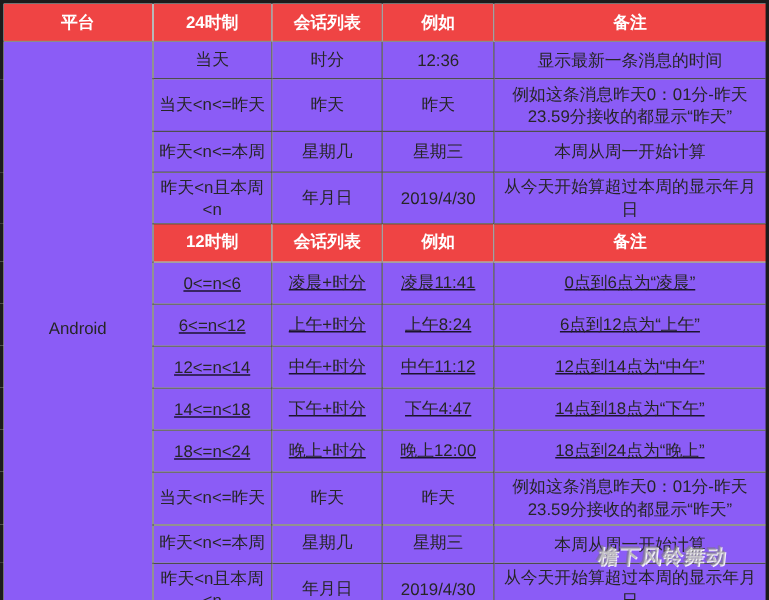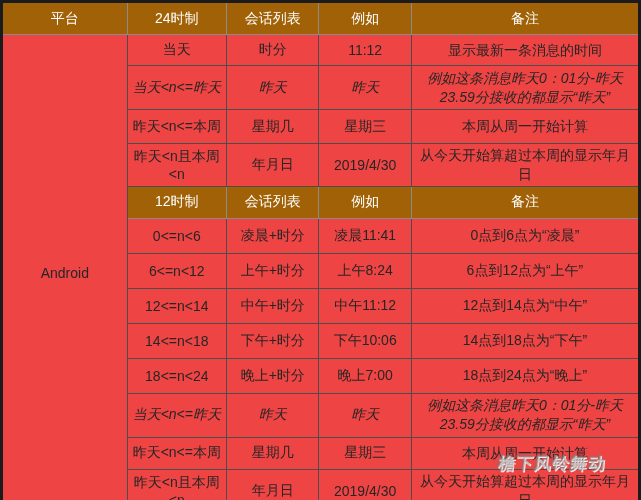--- a/index.html
+++ b/index.html
@@ -19,34 +19,34 @@
     border-collapse: collapse;
     table-layout: fixed;
     border: 3px solid #1b1b1b;
   }
   table.spec td, table.spec th {
     border: 1px solid #4d4d4d;
     font-size: 14px;
     color: #262626;
     text-align: center;
     vertical-align: middle;
-    background: #ef4444;
+    background: #8b5cf6;
     padding: 2px 4px;
     overflow: hidden;
   }
   table.spec th.dark, table.spec td.dark {
-    background: #a16207;
+    background: #ef4444;
     color: #ffffff;
-    font-weight: normal;
+    font-weight: bold;
     border: 1px solid #8b8b8b;
     border-top-color: #2d2d2d;
   }
   tr.hdr { height: 33px; }
-  tr.r-norm { height: 35px; }
-  tr.r-tall { height: 44px; font-style: italic; }
+  tr.r-norm { height: 35px; text-decoration: underline; }
+  tr.r-tall { height: 44px; }
   tr.r-31 { height: 31px; }
   tr.r-32 { height: 32px; }
   tr.r-34 { height: 34px; }
   tr.r-36 { height: 36px; }
   td.remark {
     text-align: left;
     padding: 3px 6px;
     line-height: 1.35;
   }
   td.platform-cell {
@@ -87,21 +87,21 @@
       <th class="dark">24时制</th>
       <th class="dark">会话列表</th>
       <th class="dark">例如</th>
       <th class="dark">备注</th>
     </tr>
 
     <tr class="r-31">
       <td class="platform-cell" rowspan="13">Android</td>
       <td>当天</td>
       <td>时分</td>
-      <td>11:12</td>
+      <td>12:36</td>
       <td class="remark">显示最新一条消息的时间</td>
     </tr>
     <tr class="r-tall">
       <td>当天&lt;n&lt;=昨天</td>
       <td>昨天</td>
       <td>昨天</td>
       <td class="remark">例如这条消息昨天0：01分-昨天23.59分接收的都显示“昨天”</td>
     </tr>
     <tr class="r-34">
       <td>昨天&lt;n&lt;=本周</td>
@@ -137,27 +137,27 @@
     </tr>
     <tr class="r-norm">
       <td>12&lt;=n&lt;14</td>
       <td>中午+时分</td>
       <td>中午11:12</td>
       <td class="remark">12点到14点为“中午”</td>
     </tr>
     <tr class="r-norm">
       <td>14&lt;=n&lt;18</td>
       <td>下午+时分</td>
-      <td>下午10:06</td>
+      <td>下午4:47</td>
       <td class="remark">14点到18点为“下午”</td>
     </tr>
     <tr class="r-norm">
       <td>18&lt;=n&lt;24</td>
       <td>晚上+时分</td>
-      <td>晚上7:00</td>
+      <td>晚上12:00</td>
       <td class="remark">18点到24点为“晚上”</td>
     </tr>
     <tr class="r-tall">
       <td>当天&lt;n&lt;=昨天</td>
       <td>昨天</td>
       <td>昨天</td>
       <td class="remark">例如这条消息昨天0：01分-昨天23.59分接收的都显示“昨天”</td>
     </tr>
     <tr class="r-32">
       <td>昨天&lt;n&lt;=本周</td>

